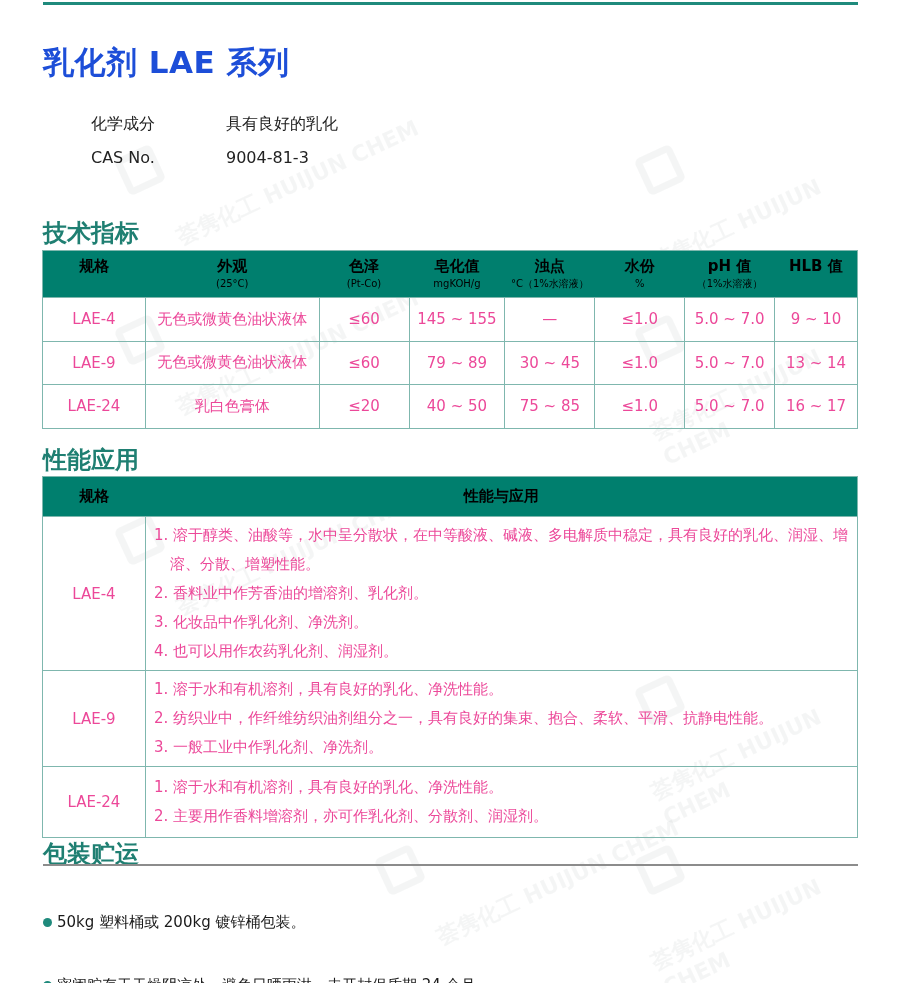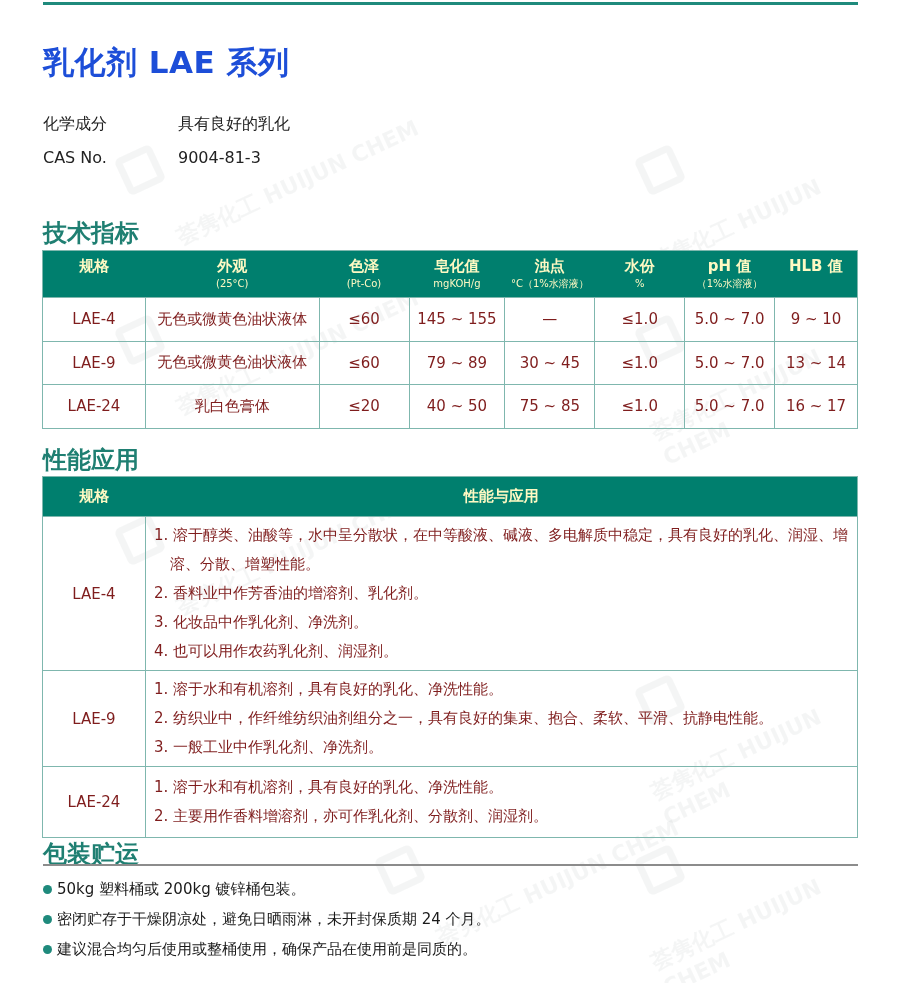--- a/index.html
+++ b/index.html
@@ -8,42 +8,42 @@
 
     .top-rule { position: absolute; left: 43px; top: 2px; width: 815px; height: 3px; background: #1f8a7c; }
 
     .watermark { position: absolute; pointer-events: none; opacity: 0.06; color: #5a6a6a; }
     .watermark .wm-logo { width: 40px; height: 40px; border: 7px solid #5a6a6a; border-radius: 6px; transform: rotate(-25deg); display: inline-block; }
     .watermark .wm-text { display: inline-block; font-size: 22px; font-weight: bold; transform: rotate(-25deg); margin-left: 6px; }
 
     .page-title { position: absolute; left: 43px; top: 42px; font-size: 31px; font-weight: bold; letter-spacing: 0.5px; color: #1d4ed8; }
 
     .props { position: absolute; left: 43px; top: 108px; font-size: 16px; }
-    .prop-row { height: 33px; display: flex; align-items: center; }
+    .prop-row { height: 33px; display: flex; align-items: center; margin-left: 48px; }
     .prop-label { width: 135px; color: #222; }
     .prop-value { color: #222; }
 
     .section-title { position: absolute; left: 43px; font-size: 24px; font-weight: bold; color: #1f7f72; }
 
     table { border-collapse: collapse; position: absolute; left: 42px; width: 816px; }
-    th { background: #007f6e; color: #fef9c3; font-weight: bold; font-size: 15px; }
-    td { border: 1px solid #7fb7ae; font-size: 15px; color: #7f1d1d; text-align: center; }
+    th { background: #007f6e; color: #000000; font-weight: bold; font-size: 15px; }
+    td { border: 1px solid #7fb7ae; font-size: 15px; color: #ec4899; text-align: center; }
     .spec-table th { height: 47px; vertical-align: top; padding-top: 6px; line-height: 18px; }
     .spec-table th .sub { display: block; font-size: 10px; font-weight: normal; }
     .spec-table td { height: 43.5px; }
     .spec-table { border: 1px solid #7fb7ae; }
 
     .app-table th { height: 40px; }
     .app-table { border: 1px solid #7fb7ae; }
     .app-table td.desc { text-align: left; padding: 4px 8px; line-height: 29px; }
     .app-table td.desc .item { display: block; padding-left: 16px; text-indent: -16px; }
 
     .pack-rule { position: absolute; left: 43px; top: 864px; width: 815px; height: 2px; background: #8c8c8c; }
     .pack-list { position: absolute; left: 43px; top: 874px; font-size: 15px; list-style: none; }
-    .pack-list li { height: 30px; display: flex; align-items: center; }
+    .pack-list li { height: 30px; display: flex; align-items: center; margin-top: 33px; }
     .pack-list .dot { width: 9px; height: 9px; border-radius: 50%; background: #1f8a7c; margin-right: 5px; display: inline-block; }
   </style>
 </head>
 <body>
 
 <div class="top-rule"></div>
 
 <div class="watermark" style="left:120px;top:150px;"><span class="wm-logo"></span><span class="wm-text">荟隽化工 HUIJUN CHEM</span></div>
 <div class="watermark" style="left:640px;top:150px;"><span class="wm-logo"></span><span class="wm-text">荟隽化工 HUIJUN CHEM</span></div>
 <div class="watermark" style="left:120px;top:320px;"><span class="wm-logo"></span><span class="wm-text">荟隽化工 HUIJUN CHEM</span></div>

